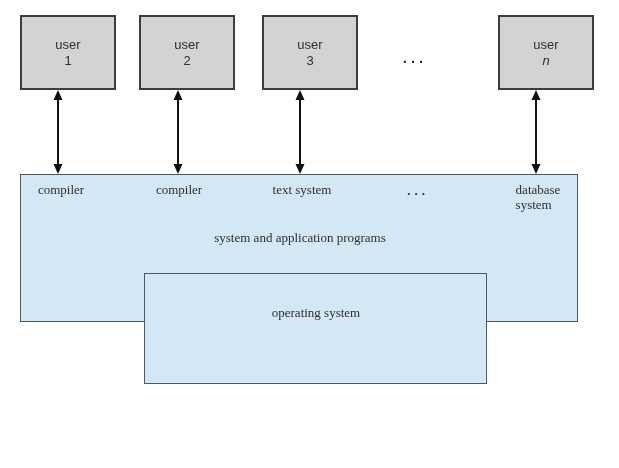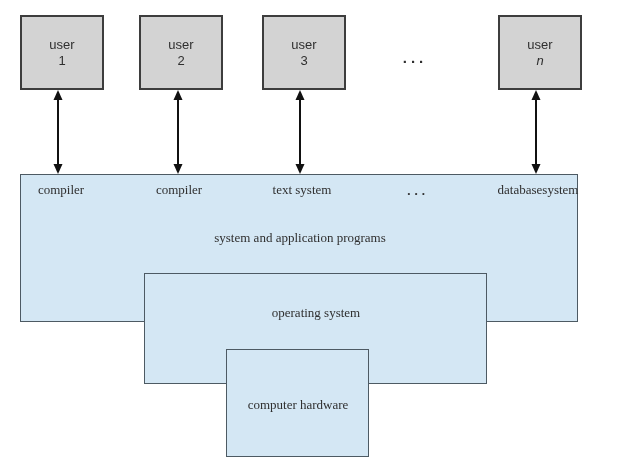--- a/index.html
+++ b/index.html
@@ -8,21 +8,21 @@
     width: 619px;
     height: 468px;
     background: var(--background, #ffffff);
     font-family: "Liberation Sans", sans-serif;
     color: var(--text, #2f2f2f);
     overflow: hidden;
   }
   .user-box {
     position: absolute;
     top: 15px;
-    width: 84px;
+    width: 96px;
     height: 75px;
     box-sizing: border-box;
     background: var(--user-box-fill, #d3d3d3);
     border: 2px solid var(--user-box-border, #3d3d3d);
     display: flex;
     flex-direction: column;
     align-items: center;
     justify-content: center;
     font-size: 13px;
     line-height: 16px;
@@ -56,21 +56,21 @@
   .layer.os       { left: 127px; top: 273px; width: 343px; height: 111px; z-index: 2; margin-left: 17px; }
   .layer.hardware { left: 226px; top: 349px; width: 143px; height: 108px; z-index: 3; }
   .plabel {
     position: absolute;
     transform: translateX(-50%);
     font-size: 13px;
     line-height: 15px;
     white-space: nowrap;
     text-align: center;
   }
-  .dbl { display: flex; flex-direction: row; align-items: flex-start; }
+  .dbl { display: flex; flex-direction: column; align-items: flex-start; }
 </style>
 </head>
 <body>
 
 <div class="canvas">
 
   <div class="user-box" style="left:20px">
     <span>user</span>
     <span>1</span>
   </div>
@@ -119,17 +119,14 @@
       <span>database</span>
       <span>system</span>
     </div>
     <div class="plabel" style="left:279px;top:55px">system and application programs</div>
   </div>
 
   <div class="layer os">
     <div class="plabel" style="left:171px;top:31px">operating system</div>
   </div>
 
-  <div class="layer hardware">
-    <div class="plabel" style="left:71px;top:47px">computer hardware</div>
-  </div>
 
 </div>
 
 </body></html>

